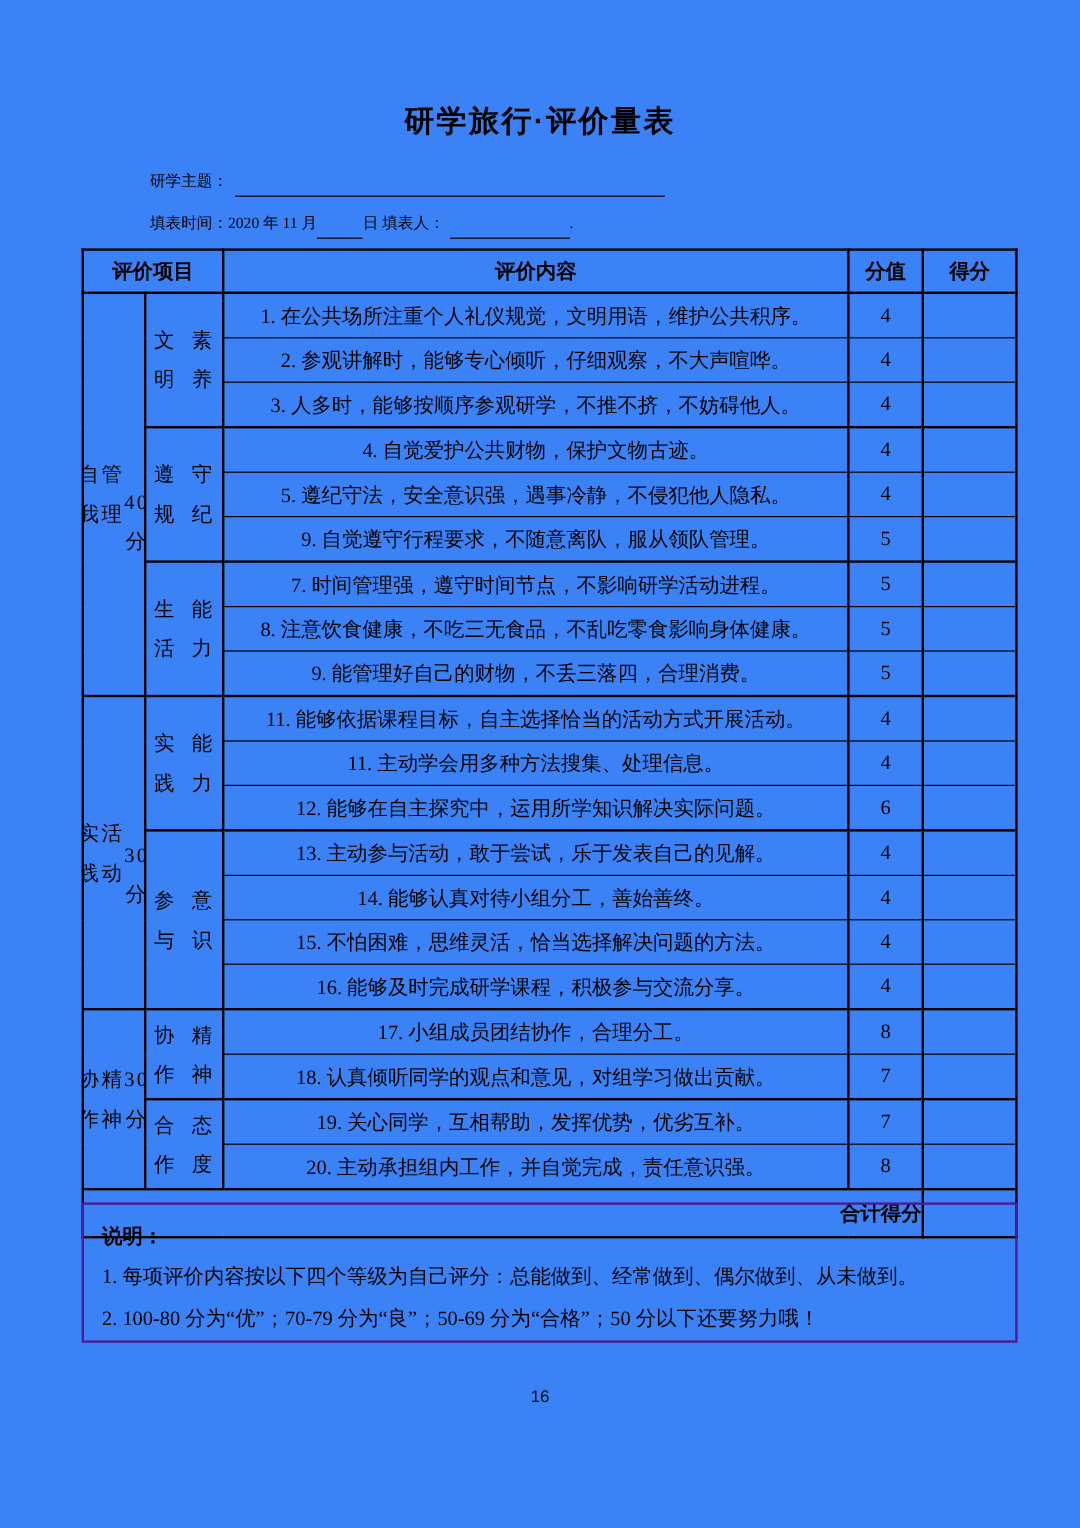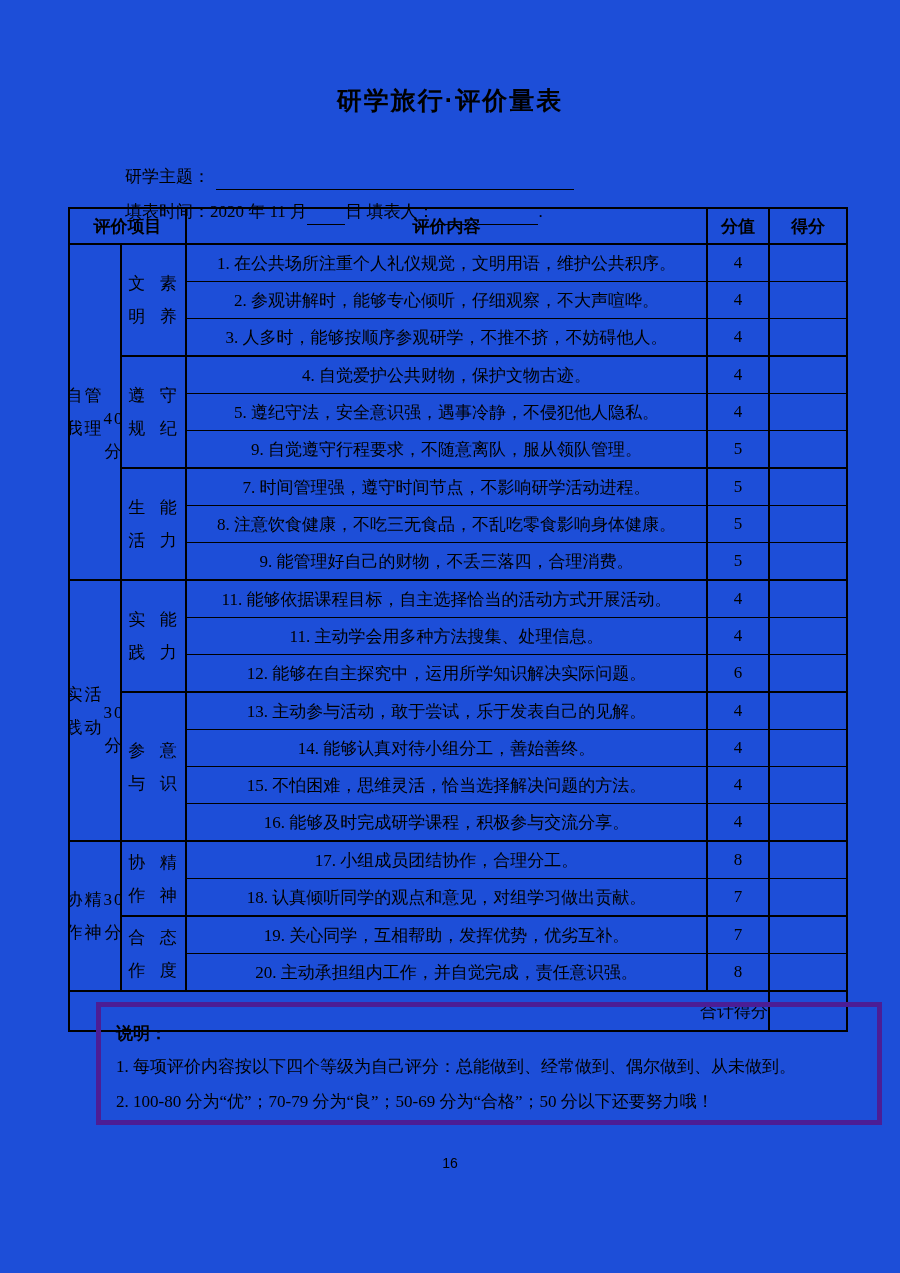--- a/index.html
+++ b/index.html
@@ -1,26 +1,26 @@
 <!DOCTYPE html>
 <html lang="zh"><head>
 <meta charset="utf-8">
 <style>
   html,body { margin:0; padding:0; background:#ffffff; }
   .page {
-    position:relative; width:900px; height:1273px; background:#1d4ed8;
+    position:relative; width:900px; height:1273px; background:#3b82f6;
     font-family:"Liberation Serif","DejaVu Serif",serif; color:#000;
     overflow:hidden;
   }
   .doc-title {
     position:absolute; top:84px; left:0; width:100%;
     text-align:center; font-size:25px; font-weight:bold; margin:0;
     font-family:"Liberation Sans","DejaVu Sans",sans-serif; letter-spacing:2px;
   }
-  .form-lines { position:absolute; left:125px; top:138px; font-size:17px;margin-top:26px; }
+  .form-lines { position:absolute; left:125px; top:138px; font-size:13px; }
   .form-line { height:26px; line-height:26px; margin-bottom:9px; white-space:nowrap; }
   .uline { display:inline-block; border-bottom:1.5px solid #000; height:17px; vertical-align:bottom; }
   .uline-theme { width:358px; margin-left:6px; }
   .uline-day { width:38px; }
   .uline-filler { width:100px; margin-left:4px; }
 
   .table-wrap { position:absolute; left:68px; top:207px; width:778px; }
   table.score-table { border-collapse:collapse; table-layout:fixed; width:778px; }
   .score-table th, .score-table td {
     border:1px solid #000; border-left-width:2px; border-right-width:2px;
@@ -35,26 +35,26 @@
   tr.thick-top td { border-top-width:2px; }
   .cell-content { text-align:center; padding-left:8px; }
   .cell-score { text-align:center; font-size:16px; }
   .cat-cell, .sub-cell { text-align:center; vertical-align:middle; }
   .stack { display:flex; flex-direction:row; align-items:center; justify-content:center; }
   .stack span { line-height:33px; letter-spacing:2px; }
   .points-gap-lg { margin-top:46px; }
   .points-gap-md { margin-top:36px; }
   tr.total-row td { border-top-width:2px; border-bottom-width:2px; height:38px; }
   .total-label {
-    text-align:right; padding-right:10px; font-weight:normal; font-size:18px;
+    text-align:right; padding-right:10px; font-weight:bold; font-size:18px;
     font-family:"Liberation Sans","DejaVu Sans",sans-serif;
   }
   .notes-box {
     position:absolute; left:68px; top:1002px; width:746px; height:87px;
-    border:5px solid #4c1d95; padding:12px 15px 14px 15px; font-size:17px;margin-left:28px;
+    border:2px solid #4c1d95; padding:12px 15px 14px 15px; font-size:17px;
   }
   .notes-heading {
     font-weight:bold; font-family:"Liberation Sans","DejaVu Sans",sans-serif;
     line-height:30px;
   }
   .note-item { line-height:35px; white-space:nowrap; }
   .page-number {
     position:absolute; top:1155px; left:0; width:100%;
     text-align:center; font-size:14px;
     font-family:"Liberation Sans","DejaVu Sans",sans-serif;

